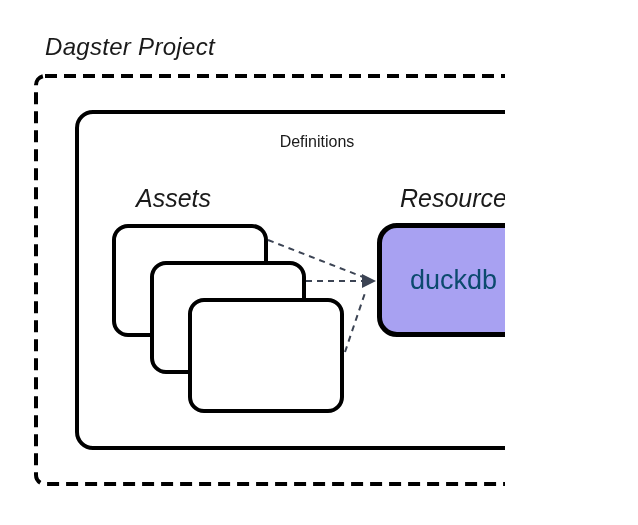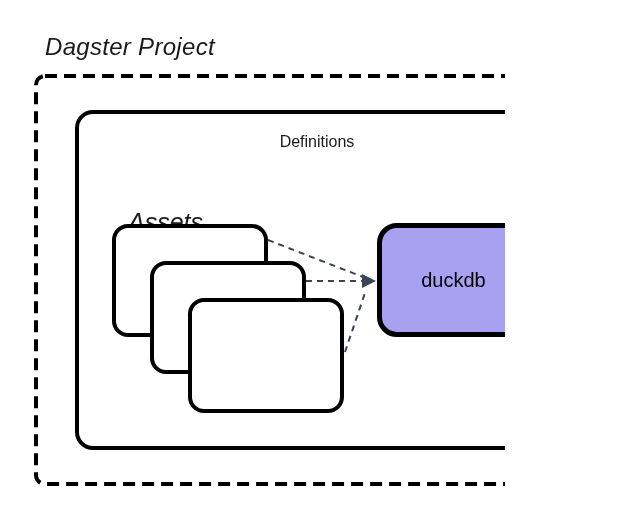--- a/index.html
+++ b/index.html
@@ -58,21 +58,21 @@
     z-index: 2;
   }
   .section-label {
     position: absolute;
     font-size: 25px;
     font-style: italic;
     font-weight: 500;
     white-space: nowrap;
     z-index: 2;
   }
-  .assets-label { left: 128px; top: 184px; margin-top: 24px; }
+  .assets-label { left: 136px; top: 184px; }
   .resource-label { left: 377px; top: 184px; width: 153px; text-align: center; }
   .asset-card {
     position: absolute;
     width: 156px;
     height: 113px;
     box-sizing: border-box;
     border: 4px solid #000000;
     border-radius: 16px;
     background: #ffffff;
   }
@@ -88,23 +88,23 @@
     box-sizing: border-box;
     border: 5px solid #000000;
     border-radius: 20px;
     background: #a8a1f2;
     display: flex;
     align-items: center;
     justify-content: center;
     z-index: 3;
   }
   .resource-node-label {
-    font-size: 20px;
+    font-size: 27px;
     font-weight: 500;
-    color: #000000;
+    color: #0c4a6e;
   }
 </style>
 </head>
 <body>
 
 <div class="canvas">
 
   <div class="title">Dagster Project</div>
 
   <svg class="overlay" width="638" height="525" viewBox="0 0 638 525" xmlns="http://www.w3.org/2000/svg">
@@ -114,20 +114,21 @@
     <line x1="345" y1="352" x2="366" y2="290" stroke-width="2" stroke-dasharray="6 5" stroke="#3c4454"></line>
     <polygon points="376,281 362,274 362,288" fill="#3c4454"></polygon>
   </svg>
 
   <div class="definitions-box"></div>
 
   <div class="definitions-label">Definitions</div>
 
   <div class="section-label assets-label">Assets</div>
 
+  <div class="section-label resource-label">Resource</div>
 
   <div class="asset-card asset-card-1"></div>
   <div class="asset-card asset-card-2"></div>
   <div class="asset-card asset-card-3"></div>
 
   <div class="resource-node" style="background-color: rgb(168, 161, 242);">
     <span class="resource-node-label">duckdb</span>
   </div>
 
 </div>

